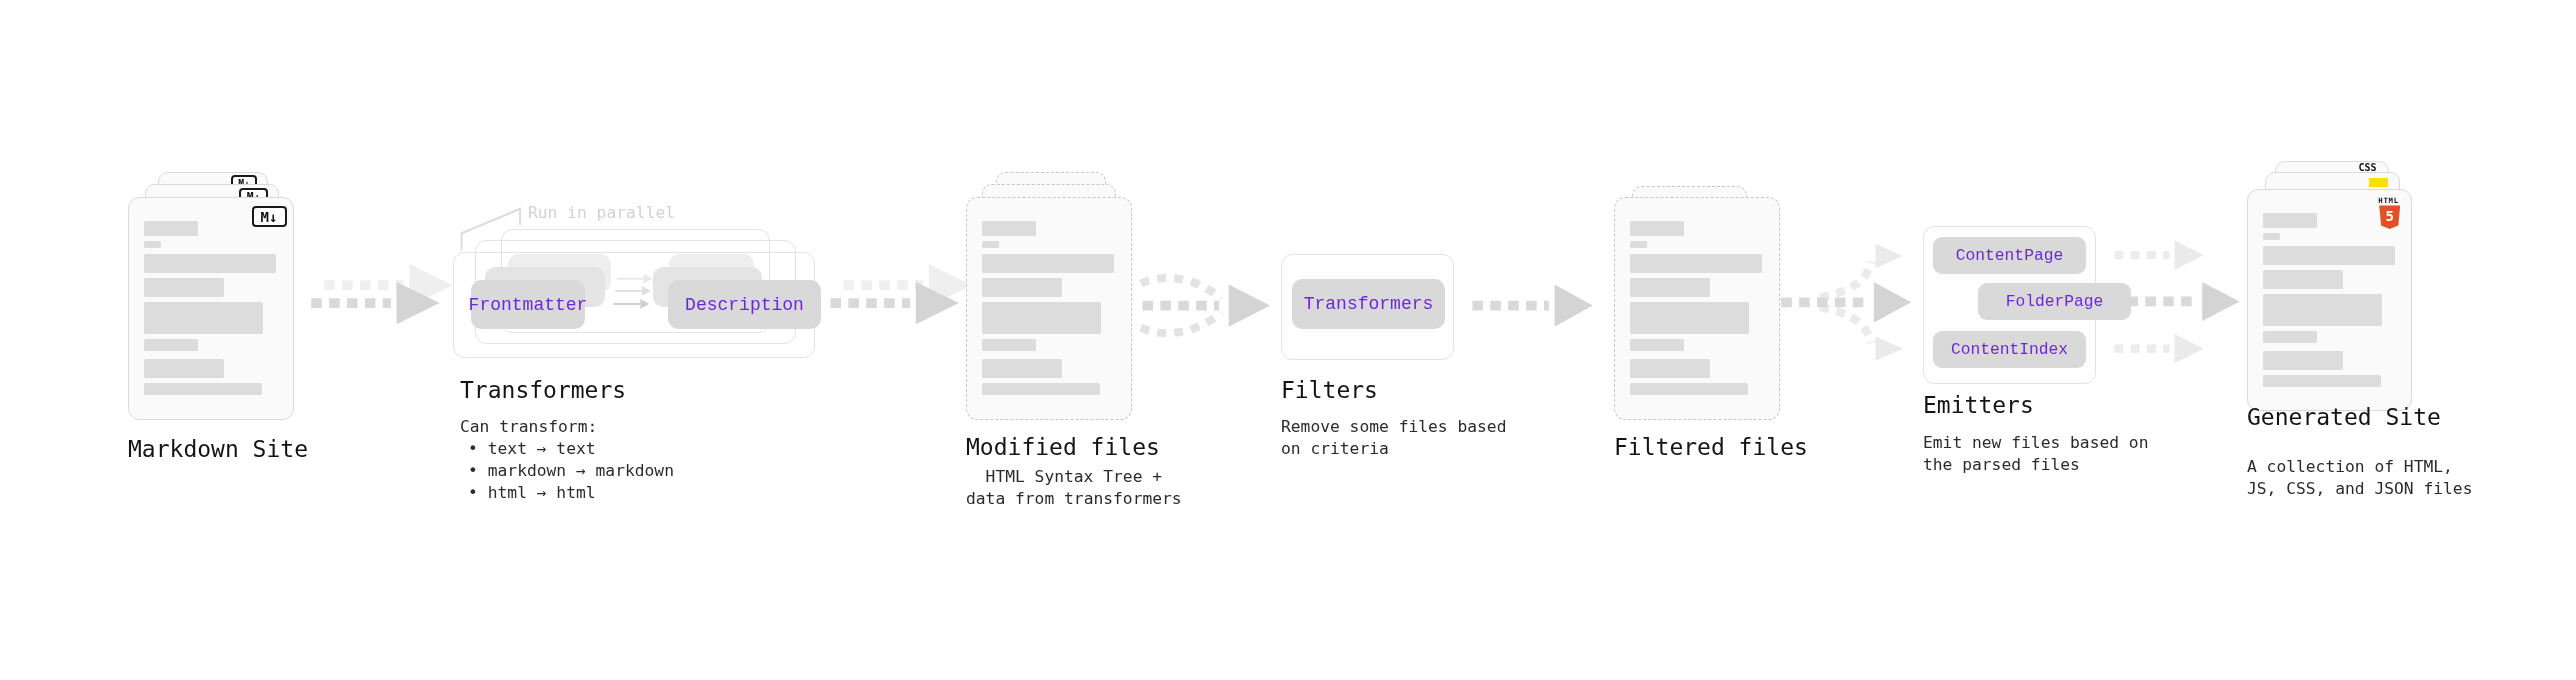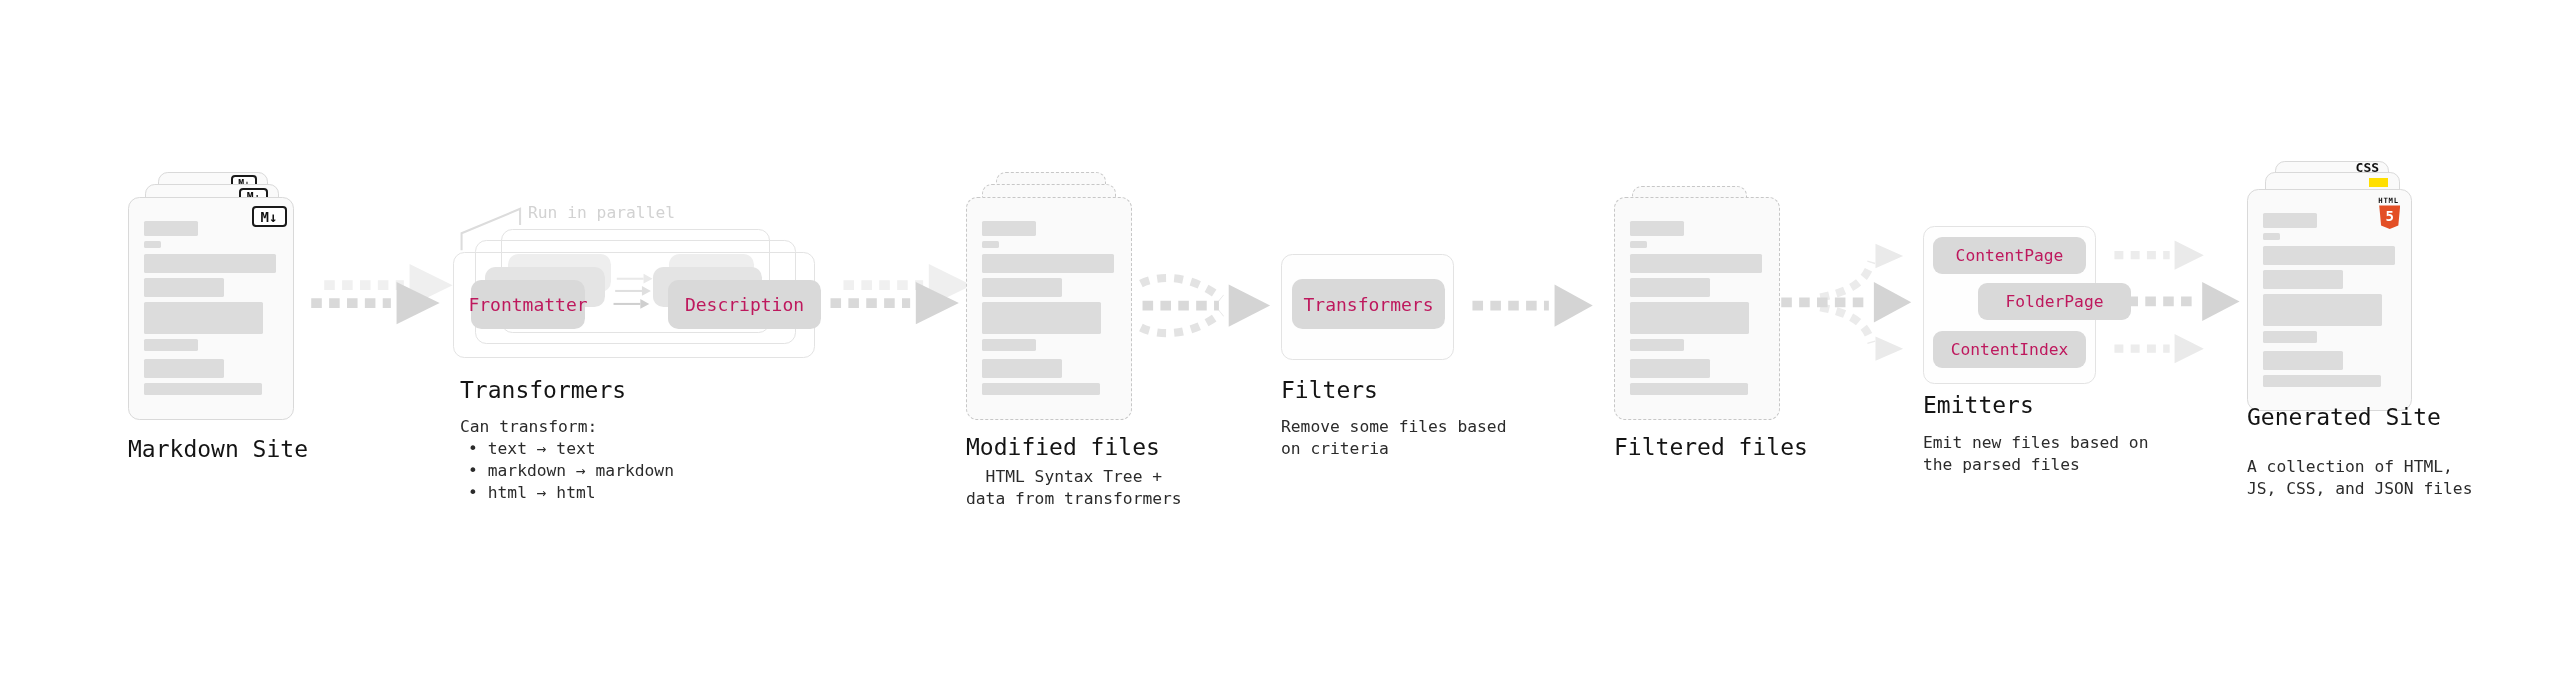--- a/index.html
+++ b/index.html
@@ -23,37 +23,37 @@
 
   
   .md-badge{position:absolute;background:#ffffff;border:2.4px solid #1a1a1a;border-radius:4.1px;
             display:flex;align-items:center;justify-content:center;font-weight:bold;color:#111;box-sizing:border-box;}
   .md-badge.front{right:6.5px;top:8.1px;width:35px;height:21px;font-size:14px;}
   .md-badge.mid{right:9.8px;top:3.3px;width:29px;height:18px;font-size:11.4px;border-width:2px;}
   .md-badge.back{right:9.8px;top:2.4px;width:26px;height:16.3px;font-size:9.8px;border-width:2px;}
 
   
   .css-badge{position:absolute;right:11.4px;top:2.4px;width:21px;text-align:center;}
-  .css-badge .css-txt{font-size:13px;font-weight:bold;color:#111;line-height:7.3px;text-align:right;}
+  .css-badge .css-txt{font-size:10px;font-weight:bold;color:#111;line-height:7.3px;text-align:right;}
   .css-badge .css-bar{height:3.3px;background:#2760e6;margin-top:0.8px;border-radius:0.8px;}
   .js-badge{position:absolute;right:11.4px;top:4.9px;width:18.7px;height:9px;background:#ffdf00;}
   .html5-badge{position:absolute;right:9.8px;top:6.5px;width:23px;text-align:left;}
   .html5-badge .html-txt{font-size:7.3px;font-weight:bold;color:#111;letter-spacing:0.8px;line-height:8.1px;}
   .html5-shield{width:21px;height:23.6px;margin:0.8px auto 0;background:#e34f26;
                 clip-path:polygon(0 0,100% 0,91% 85%,50% 100%,9% 85%);
                 display:flex;align-items:center;justify-content:center;}
   .html5-shield span{color:#fff;font-weight:bold;font-size:14px;padding-bottom:2.4px;}
 
   
   .frame{position:absolute;border:1.6px solid #e3e3e3;border-radius:11.4px;box-sizing:border-box;z-index:2;background:transparent;}
   .frame.filled{background:#fefefe;}
 
   
   .chip{position:absolute;background:#d9d9d9;border-radius:10.6px;display:flex;align-items:center;justify-content:center;
-        color:#be185d;z-index:4;}
+        color:#6d28d9;z-index:4;font-family:Liberation Mono, monospace;}
   .chip.ghost1{background:#e4e4e4;z-index:3;}
   .chip.ghost2{background:#eeeeee;z-index:3;}
   .chip-lg{font-size:18px;}
   .chip-sm{font-size:16.3px;border-radius:9px;}
 
   
   .h{position:absolute;font-size:23px;color:#141414;white-space:nowrap;z-index:2;}
   .p{position:absolute;font-size:16.3px;color:#2b2b2b;line-height:22px;white-space:nowrap;z-index:2;}
   .p .line{display:block;}
   .p .bullet-line{display:block;padding-left:8.1px;}

